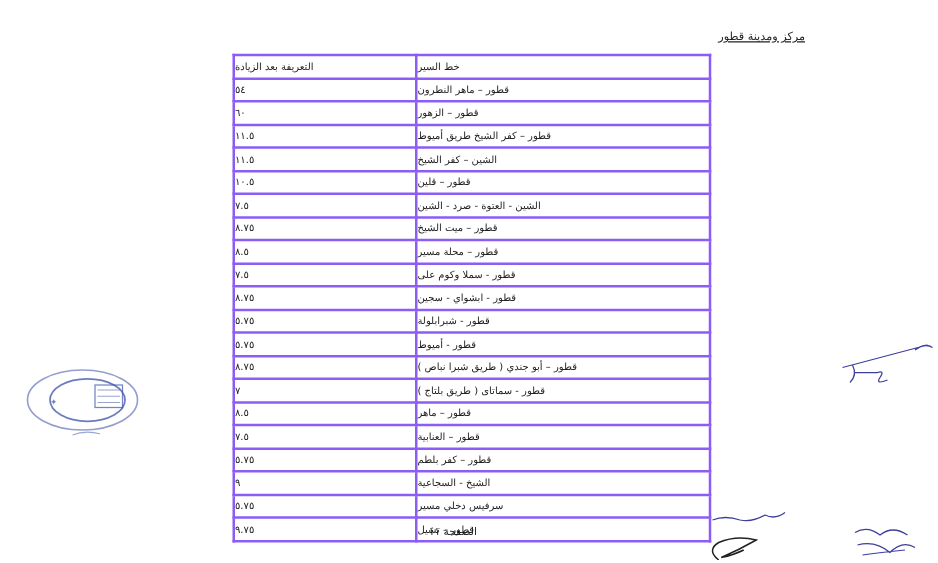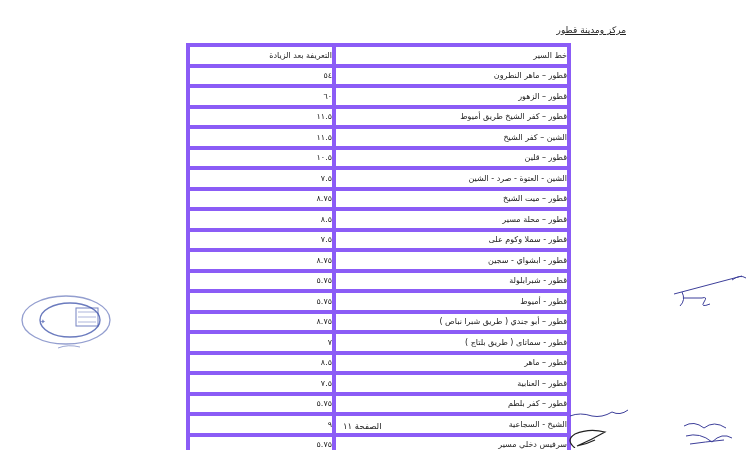--- a/index.html
+++ b/index.html
@@ -1,23 +1,23 @@
 <!DOCTYPE html>
 <html><head>
 <meta charset="utf-8">
 <style>
   html, body { margin:0; padding:0; }
   body { width:750px; height:450px; background:#ffffff; position:relative; overflow:hidden;
          font-family:"DejaVu Sans", sans-serif; color:#222; }
-  .heading { position:absolute; top:25px; left:508px; width:118px; direction:rtl; text-align:right;
+  .heading { position:absolute; top:25px; left:526px; width:118px; direction:rtl; text-align:right;
              font-size:9px; text-decoration:underline; white-space:nowrap; }
   table.fares { position:absolute; left:186px; top:43px; width:381px; border-collapse:collapse;
                 direction:rtl; table-layout:fixed; }
-  table.fares td, table.fares th { border:4px solid #8b5cf6; height:16.5px; padding:0; font-size:8px;
-                font-weight:normal; text-align:right; white-space:nowrap; overflow:hidden; }
+  table.fares td, table.fares th { border:2px solid #8b5cf6; height:16.5px; padding:0; font-size:8px;
+                font-weight:normal; text-align:left; white-space:nowrap; overflow:hidden; }
   table.fares { border:1.5px solid #333; }
   col.c-route { width:235px; }
   col.c-fare { width:146px; }
   .page-num { position:absolute; top:421px; left:343px; font-size:8.5px; direction:rtl; white-space:nowrap; }
   .stamp { position:absolute; left:18px; top:290px; }
   .sig { position:absolute; }
 </style>
 </head>
 <body>
 

